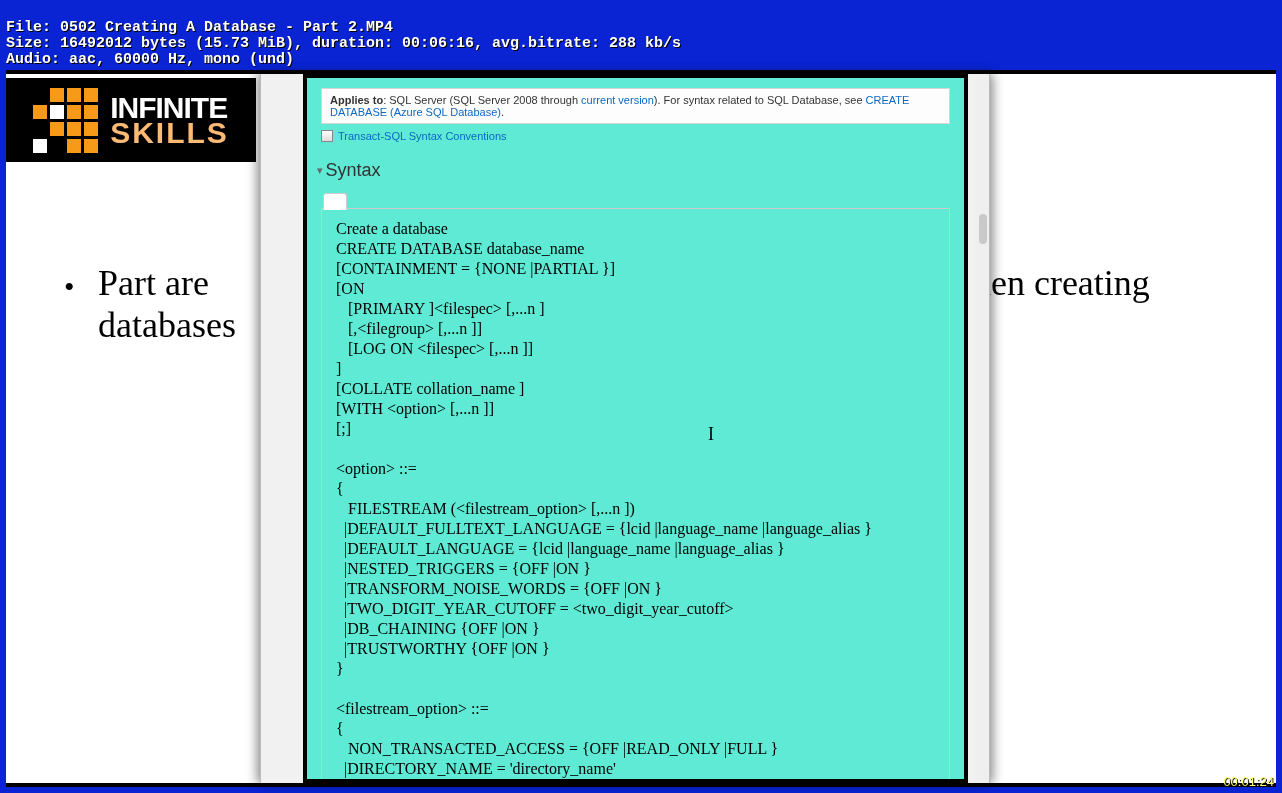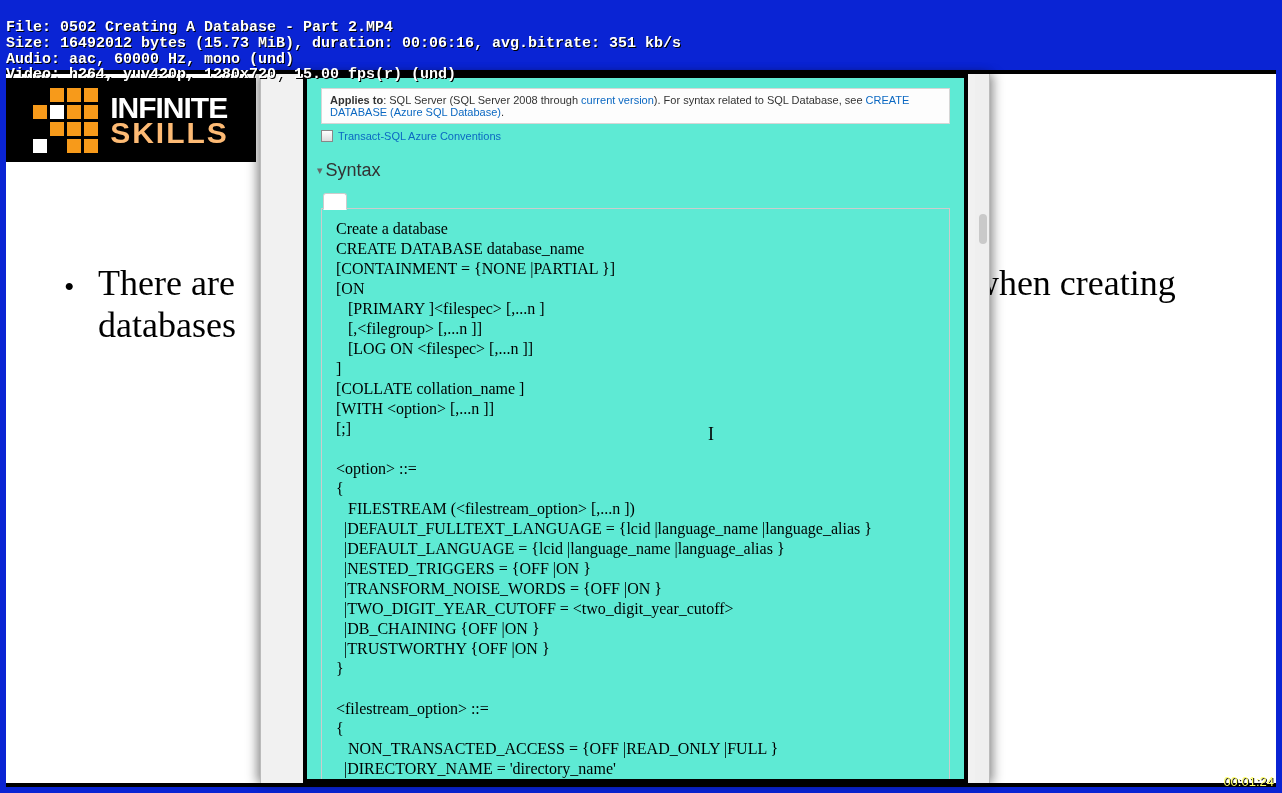--- a/index.html
+++ b/index.html
@@ -186,23 +186,22 @@
     font-size: 13px;
     text-shadow: 1px 1px 0 #000;
     z-index: 70;
   }
 </style>
 </head>
 <body>
 
 <div class="overlay-info">
   <div>File: 0502 Creating A Database - Part 2.MP4</div>
-  <div>Size: 16492012 bytes (15.73 MiB), duration: 00:06:16, avg.bitrate: 351 kb/s</div>
+  <div>Size: 16492012 bytes (15.73 MiB), duration: 00:06:16, avg.bitrate: 288 kb/s</div>
   <div>Audio: aac, 60000 Hz, mono (und)</div>
-  <div>Video: h264, yuv420p, 1280x720, 15.00 fps(r) (und)</div>
 </div>
 
 <div class="content-outer">
   <div class="slide-bg">
 
     <div class="logo-band">
       <div class="logo">
         <div class="logo-squares">
           <span class="sq-e"></span>
             <span class="sq-o"></span>
@@ -224,37 +223,37 @@
         <div class="logo-text">
           <span class="logo-line1">INFINITE</span>
           <span class="logo-line2">SKILLS</span>
         </div>
       </div>
     </div>
 
     <div class="bullet-text">
       <span class="dot">•</span>
       <div class="line1">
-        <span>There are</span>
+        <span>Part are</span>
         <span style="display:inline-block;width:720px"></span>
         <span>when creating</span>
       </div>
       <div class="line2">databases</div>
     </div>
 
     <div class="doc-shell">
       <div class="doc-page">
 
         <div class="applies">
           <b>Applies to</b><span>: SQL Server (SQL Server 2008 through </span><a class="lnk">current version</a><span>). For syntax related to SQL Database, see </span><a class="lnk">CREATE DATABASE (Azure SQL Database)</a><span>.</span>
         </div>
 
         <div class="conv-line">
           <span class="conv-ico"></span>
-          <a class="lnk">Transact-SQL Azure Conventions</a>
+          <a class="lnk">Transact-SQL Syntax Conventions</a>
         </div>
 
         <div class="h-syntax">Syntax</div>
 
         <div class="tabstrip">
           <div class="tab"></div>
         </div>
         <pre class="codebox">Create a database
 CREATE DATABASE database_name
 [CONTAINMENT = {NONE |PARTIAL }]

